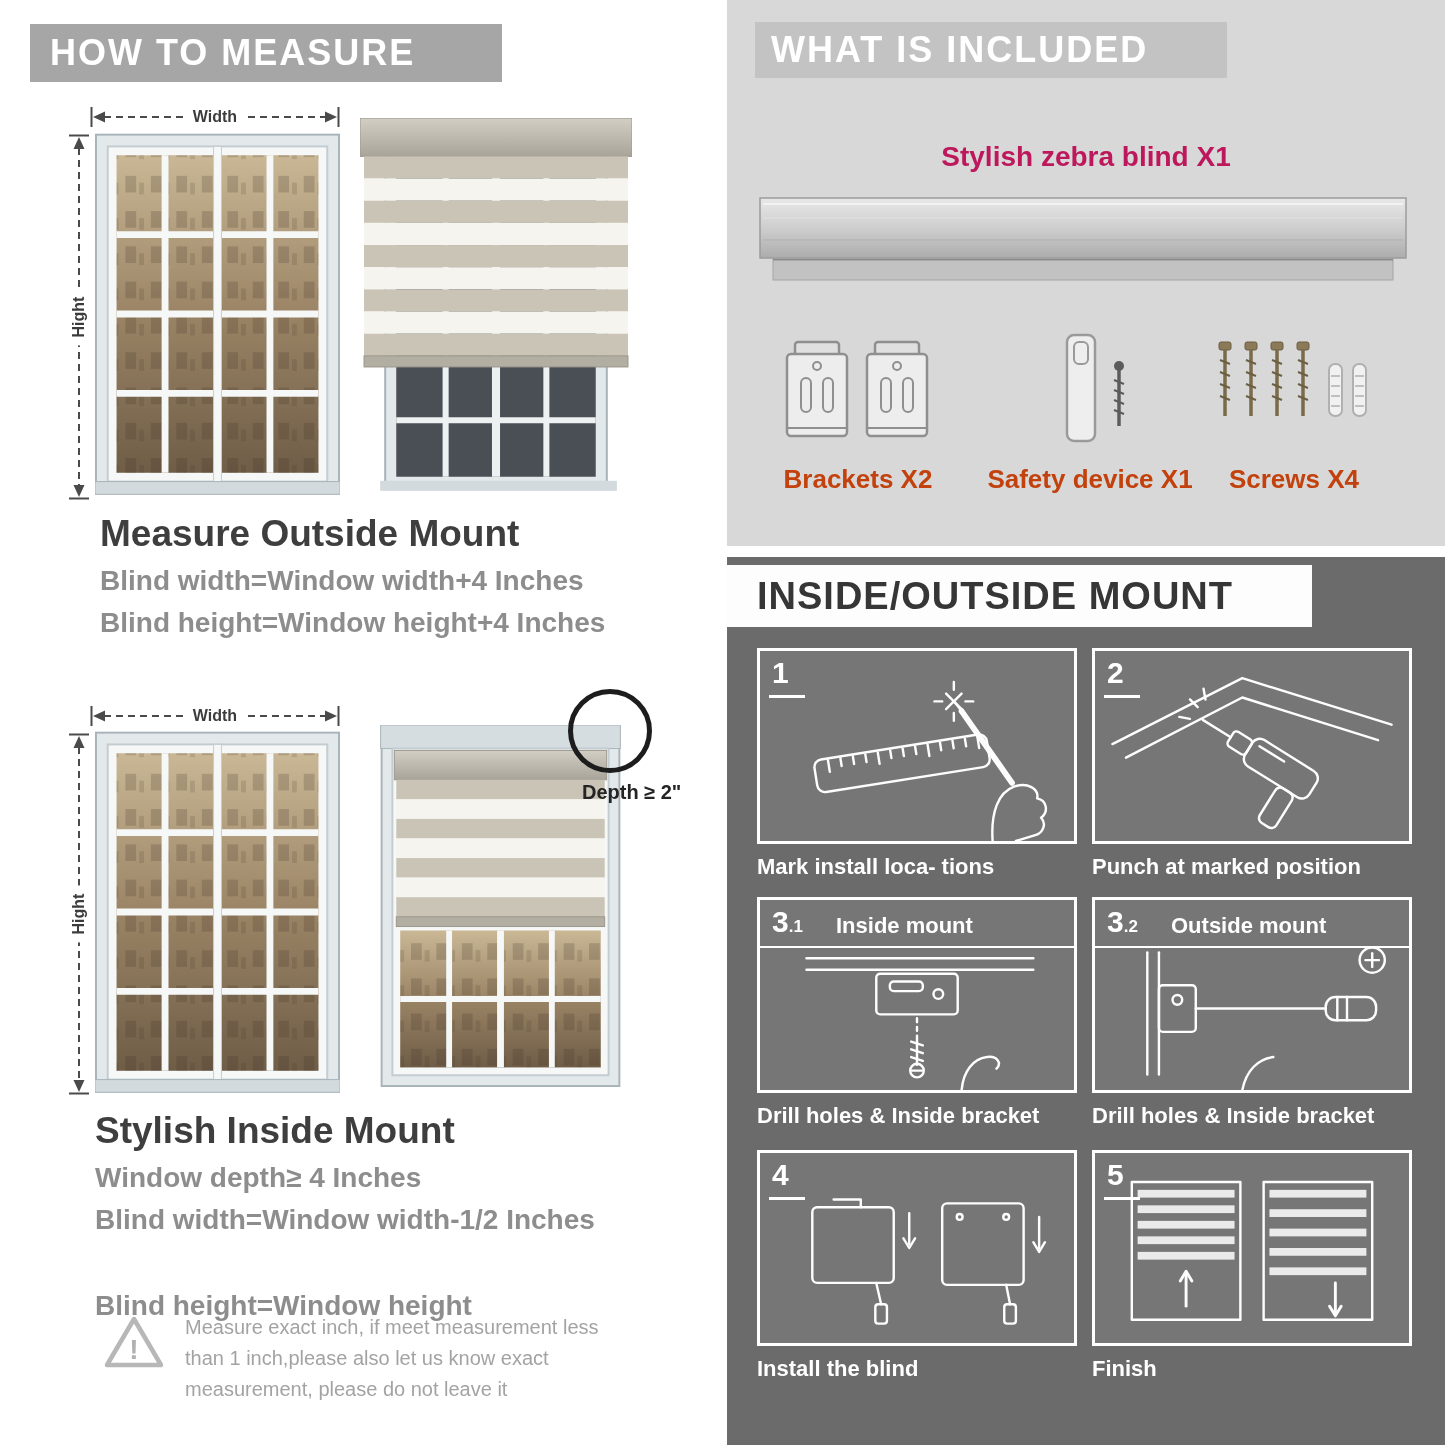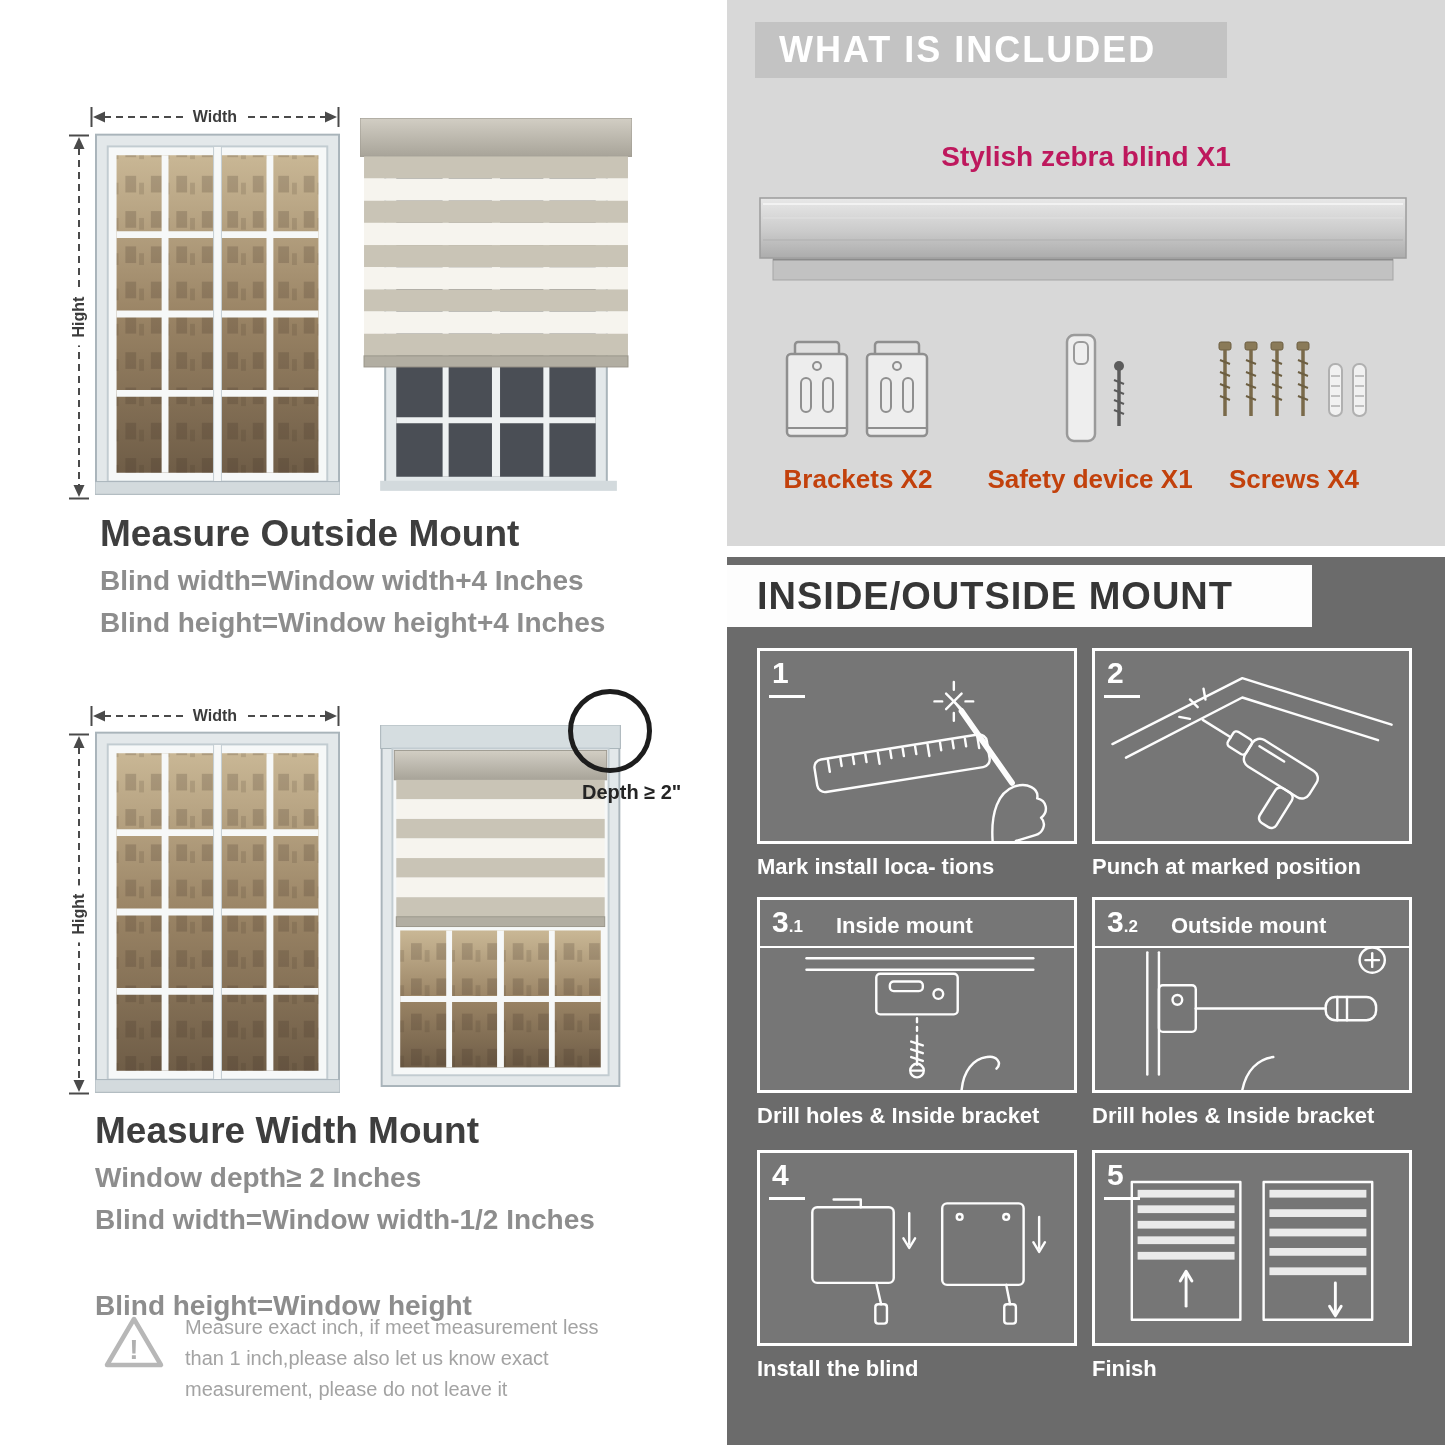--- a/index.html
+++ b/index.html
@@ -29,21 +29,21 @@
     border-radius:50%; background:transparent; }
   .depth-label { position:absolute; font-size:20px; font-weight:bold; color:#242424; white-space:nowrap; }
 
   .warning { position:absolute; left:103px; top:1312px; width:552px; display:flex; gap:20px; align-items:flex-start; }
   .warning-text { font-size:20px; color:#a3a3a3; line-height:1.55; width:438px; }
 
   
   .right-top { position:absolute; left:727px; top:0; width:718px; height:546px; background:#d8d8d8; }
   .included-header { position:absolute; left:28px; top:22px; width:472px; height:56px;
     background:#c3c3c3; color:#fff; font-size:36px; font-weight:bold; letter-spacing:2px;
-    display:flex; align-items:center; padding-left:24px; }
+    display:flex; align-items:center; padding-left:16px; }
   .blind-label { position:absolute; left:0; top:141px; width:100%; text-align:center;
     font-size:28px; font-weight:bold; color:#be185d; }
   .item-label { position:absolute; font-size:26px; font-weight:bold; color:#c2410c; text-align:center; }
 
   
   .right-bottom { position:absolute; left:727px; top:557px; width:784px; height:888px; background:#6b6b6b; }
   .mount-header { position:absolute; left:0; top:8px; width:585px; height:62px; background:#fdfdfd;
     color:#363636; font-size:38px; font-weight:bold; letter-spacing:1px;
     display:flex; align-items:center; padding-left:30px; }
   .step-panel { position:absolute; width:320px; height:196px; border:3px solid #fff; background:#767676; }
@@ -76,20 +76,23 @@
         <stop offset="1" stop-color="#a8a499"></stop>
       </linearGradient>
       <linearGradient id="metalGrad" x1="0" y1="0" x2="0" y2="1">
         <stop offset="0" stop-color="#e8e8e8"></stop>
         <stop offset="0.55" stop-color="#cbcbcb"></stop>
         <stop offset="1" stop-color="#acacac"></stop>
       </linearGradient>
     </defs>
   </svg>
 
+  <div class="left-header">
+    <span>HOW TO MEASURE</span>
+  </div>
 
   <div class="fig" style="left:60px; top:100px; width:590px; height:410px;">
     <div class="harrow" style="left:30px; top:6px; width:250px;">
       <svg viewBox="0 0 250 22">
         <line x1="1.5" y1="1" x2="1.5" y2="21" stroke="#4a4a4a" stroke-width="2"></line>
         <line x1="248.5" y1="1" x2="248.5" y2="21" stroke="#4a4a4a" stroke-width="2"></line>
         <line x1="14" y1="11" x2="236" y2="11" stroke="#4a4a4a" stroke-width="2" stroke-dasharray="7 5"></line>
         <polygon points="3,11 15,5.5 15,16.5" fill="#4a4a4a"></polygon>
         <polygon points="247,11 235,5.5 235,16.5" fill="#4a4a4a"></polygon>
       </svg>
@@ -211,22 +214,22 @@
         <rect x="16" y="136" width="213" height="20" fill="#c9c4b6"></rect>
         <rect x="16" y="156" width="213" height="20" fill="#f6f4ee"></rect>
         <rect x="16" y="176" width="213" height="20" fill="#c9c4b6"></rect>
       </g>
       <rect x="16" y="196" width="213" height="10" fill="#b2aea2" stroke="#9a968a" stroke-width="1"></rect>
     </svg>
     <div class="depth-circle" style="left:508px; top:-4px;"></div>
     <div class="depth-label" style="left:522px; top:88px;">Depth ≥ 2"</div>
   </div>
 
-  <div class="h2" style="left:95px; top:1110px;">Measure Width Mount</div>
-  <div class="gline" style="left:95px; top:1162px;">Window depth≥ 2 Inches</div>
+  <div class="h2" style="left:95px; top:1110px;">Stylish Inside Mount</div>
+  <div class="gline" style="left:95px; top:1162px;">Window depth≥ 4 Inches</div>
   <div class="gline" style="left:95px; top:1204px;">Blind width=Window width-1/2 Inches</div>
   <div class="gline" style="left:95px; top:1246px;margin-top:44px;">Blind height=Window height</div>
 
   <div class="warning">
     <svg width="62" height="60" viewBox="0 0 62 60">
       <path d="M31,7 L58,53 L4,53 Z" fill="none" stroke="#b7b7b7" stroke-width="4.5" stroke-linejoin="round"></path>
       <text x="31" y="47" text-anchor="middle" font-size="28" font-weight="bold" fill="#b0b0b0">!</text>
     </svg>
     <div class="warning-text">Measure exact inch, if meet measurement less than 1 inch,please also let us know exact measurement, please do not leave it</div>
   </div>

